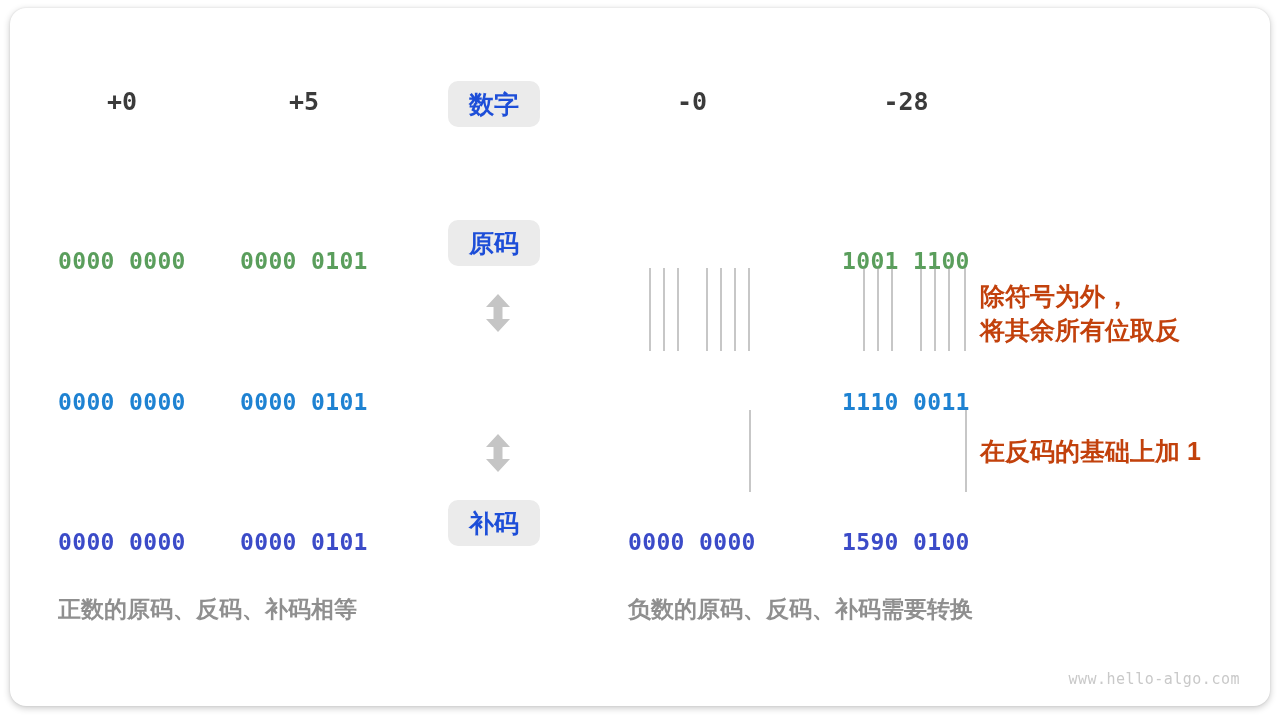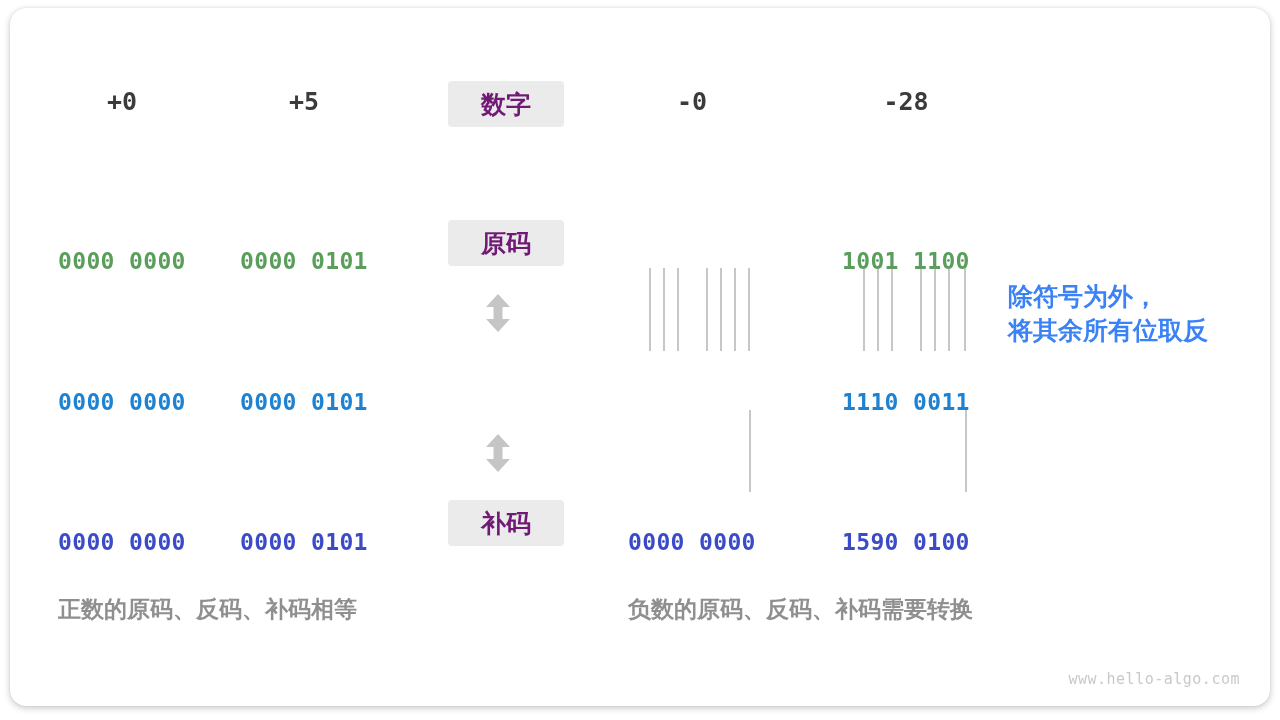--- a/index.html
+++ b/index.html
@@ -22,39 +22,39 @@
     position:absolute;width:132px;
     font-family:"DejaVu Sans Mono","Liberation Mono",monospace;
     font-weight:bold;font-size:23px;line-height:28px;letter-spacing:0.35px;
     white-space:pre;
     margin-top:19px;
   }
   .row1{top:228px;} .row2{top:369px;} .row3{top:509px;}
   .c1{left:58px;} .c2{left:240px;} .c3{left:628px;} .c4{left:842px;}
   .green{color:#5a9e5c;} .blue{color:#1e82d2;} .indigo{color:#3b4bc8;}
   .tag{
-    position:absolute;left:448px;width:116px;height:46px;
-    background:#ebebeb;border-radius:4px;
+    position:absolute;left:448px;width:92px;height:46px;
+    background:#ebebeb;border-radius:10px;
     display:flex;align-items:center;justify-content:center;
-    font-weight:bold;font-size:25px;color:#701a75;
+    font-weight:bold;font-size:25px;color:#1d4ed8;
   }
   .tag-digit{top:81px;}
   .tag-sm{top:220px;}
   .tag-oc{top:360px;}
   .tag-tc{top:500px;}
   .arrow{position:absolute;left:485px;width:26px;height:38px;}
   .arrow1{top:294px;} .arrow2{top:434px;}
   .tick{
     position:absolute;display:block;width:2px;background:#8f8f8f;
     transform:scaleX(0.5);
   }
   .gA .tick{top:268px;height:83px;}
   .gB .tick{top:410px;height:82px;}
   .note{
-    position:absolute;left:1008px;color:#3b82f6;font-weight:bold;
+    position:absolute;left:980px;color:#c2410c;font-weight:bold;
     font-size:25px;line-height:34px;white-space:pre-line;
   }
   .note-flip{top:279px;}
   .note-add{top:434px;}
   .caption{
     position:absolute;top:594px;color:#8f8f8f;font-weight:bold;
     font-size:23px;line-height:30px;
   }
   .cap-pos{left:58px;} .cap-neg{left:628px;}
   .watermark{
@@ -114,18 +114,19 @@
   </div>
 
   <div class="bin indigo row3 c1">0000 0000</div>
   <div class="bin indigo row3 c2">0000 0101</div>
   <div class="tag tag-tc indigo">补码</div>
   <div class="bin indigo row3 c3">0000 0000</div>
   <div class="bin indigo row3 c4">1590 0100</div>
 
   <div class="note note-flip">除符号为外，
 将其余所有位取反</div>
+  <div class="note note-add">在反码的基础上加 1</div>
 
   <div class="caption cap-neg">负数的原码、反码、补码需要转换</div>
   <div class="caption cap-pos">正数的原码、反码、补码相等</div>
 
   <div class="watermark mono">www.hello-algo.com</div>
 </div>
 
 </body></html>

